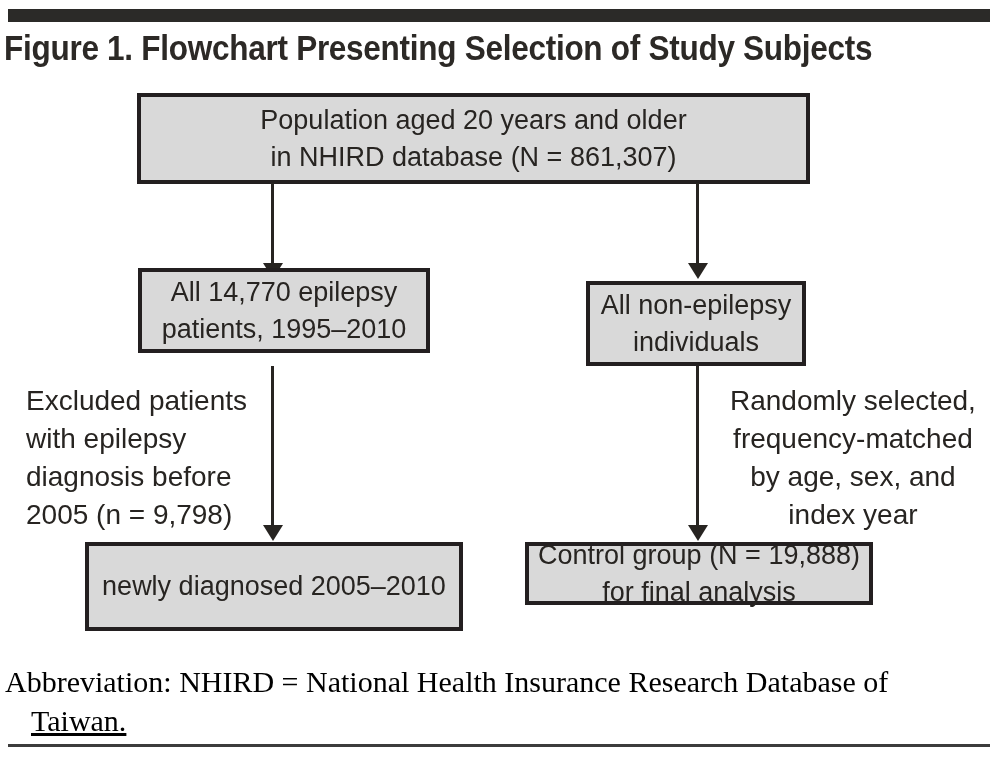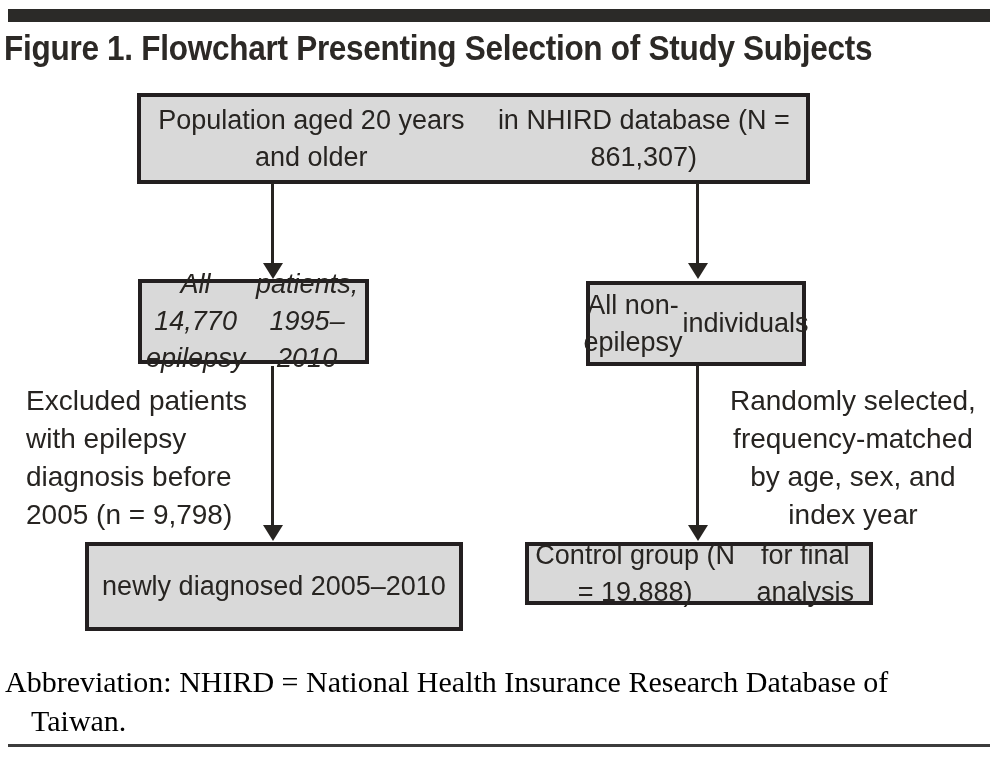--- a/index.html
+++ b/index.html
@@ -30,28 +30,28 @@
     color: #2c2926;
     white-space: nowrap;
     transform: scaleX(0.90);
     transform-origin: left top;
     letter-spacing: -0.3px;
   }
   .box {
     position: absolute;
     background: var(--box-fill);
     border: 4px solid var(--box-border);
-    display: flex; flex-direction: row;
+    display: flex; flex-direction: column;
     align-items: center; justify-content: center;
     text-align: center;
     font-size: 27px; line-height: 37px;
     color: var(--ink);
   }
   .box-population { left: 137px; top: 93px;  width: 673px; height: 91px; }
-  .box-epilepsy   { left: 138px; top: 279px; width: 231px; height: 85px; font-style: italic; }
+  .box-epilepsy   { left: 138px; top: 268px; width: 292px; height: 85px; }
   .box-nonepilepsy{ left: 586px; top: 281px; width: 220px; height: 85px; }
   .box-cases      { left: 85px;  top: 542px; width: 378px; height: 89px; }
   .box-control    { left: 525px; top: 542px; width: 348px; height: 63px; }
   .stem {
     position: absolute; width: 3px;
     background: var(--ink);
   }
   .head {
     position: absolute; width: 0; height: 0;
     border-left: 10px solid transparent;
@@ -73,21 +73,21 @@
   }
   .note-excluded { left: 26px;  top: 382px; }
   .note-matched  { left: 730px; top: 382px; text-align: center; }
   .abbr {
     position: absolute; left: 5px; top: 662px;
     font-family: "Liberation Serif", serif;
     font-size: 30px; line-height: 39px;
     color: #000000;
     white-space: nowrap;
   }
-  .abbr .indent { display: block; padding-left: 26px; }
+  .abbr .indent { display: block; padding-left: 26px; text-decoration: underline; }
   .bottom-rule {
     position: absolute; left: 8px; top: 744px;
     width: 982px; height: 3px;
     background: var(--bottom-rule);
   }
 </style>
 </head>
 <body>
 
 <div class="top-bar"></div>

